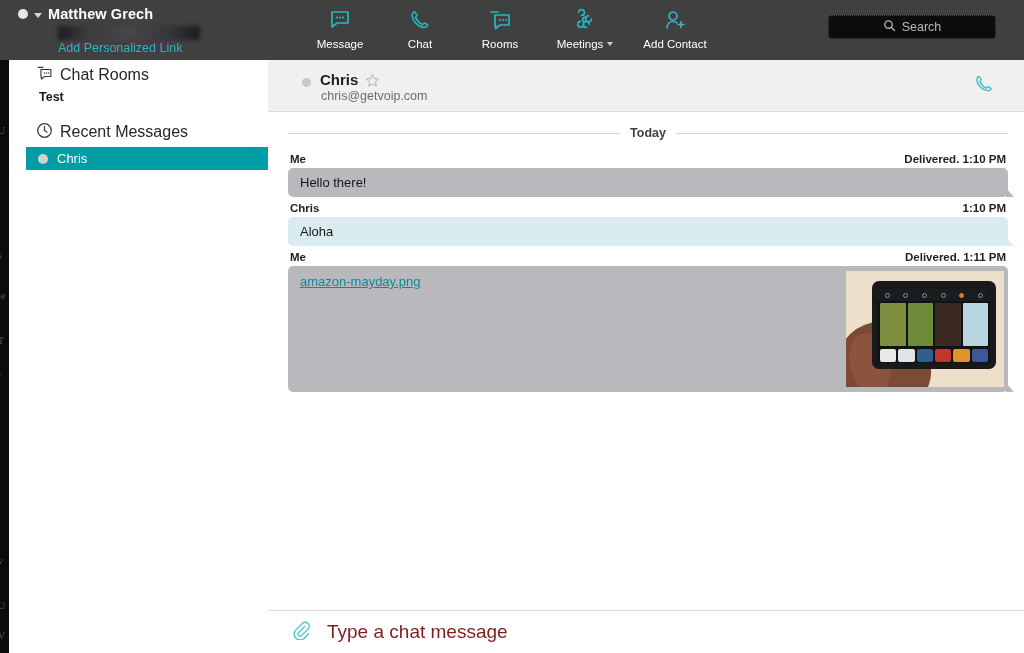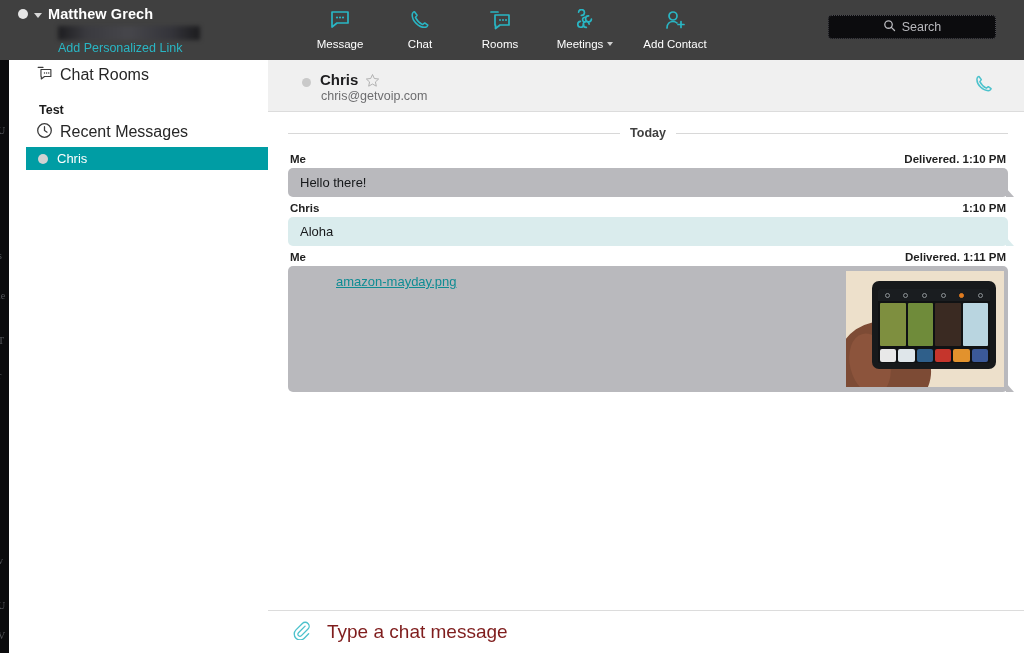--- a/index.html
+++ b/index.html
@@ -114,21 +114,21 @@
   }
   .sb-section {
     display: flex; align-items: center; gap: 7px;
     padding: 0 0 0 10px;
     height: 30px;
     color: #2b2b2b; font-size: 16px;
   }
   .sb-section-label { font-size: 16px; color: #262626; }
   .sb-room {
     padding: 0 0 0 13px; height: 27px;
-    display: flex; align-items: flex-end;
+    display: flex; align-items: flex-start;
     font-size: 12.5px; font-weight: bold; color: #1c1c1c;
     cursor: pointer;
   }
   .sb-contact {
     height: 23px; padding-left: 12px;
     display: flex; align-items: center; gap: 9px;
     font-size: 13px; cursor: pointer;
   }
   .sb-contact.selected { background: #009da4; color: #ffffff; }
   .dot-gray {
@@ -200,21 +200,20 @@
     border-left: 8px solid #b9b9bd;
     border-top: 9px solid transparent;
   }
   .bubble.them::after { border-left-color: #daeced; }
   .bubble.attach {
     height: 126px; padding: 8px 12px;
   }
   .file-link {
     color: #0f8c93; font-size: 13px; text-decoration: underline;
     cursor: pointer;
-    margin-left: 36px;
   }
 
   
   .thumb {
     position: absolute; right: 4px; top: 5px;
     width: 158px; height: 116px;
     background: #ede0cb;
     overflow: hidden;
   }
   .thumb .palm {

